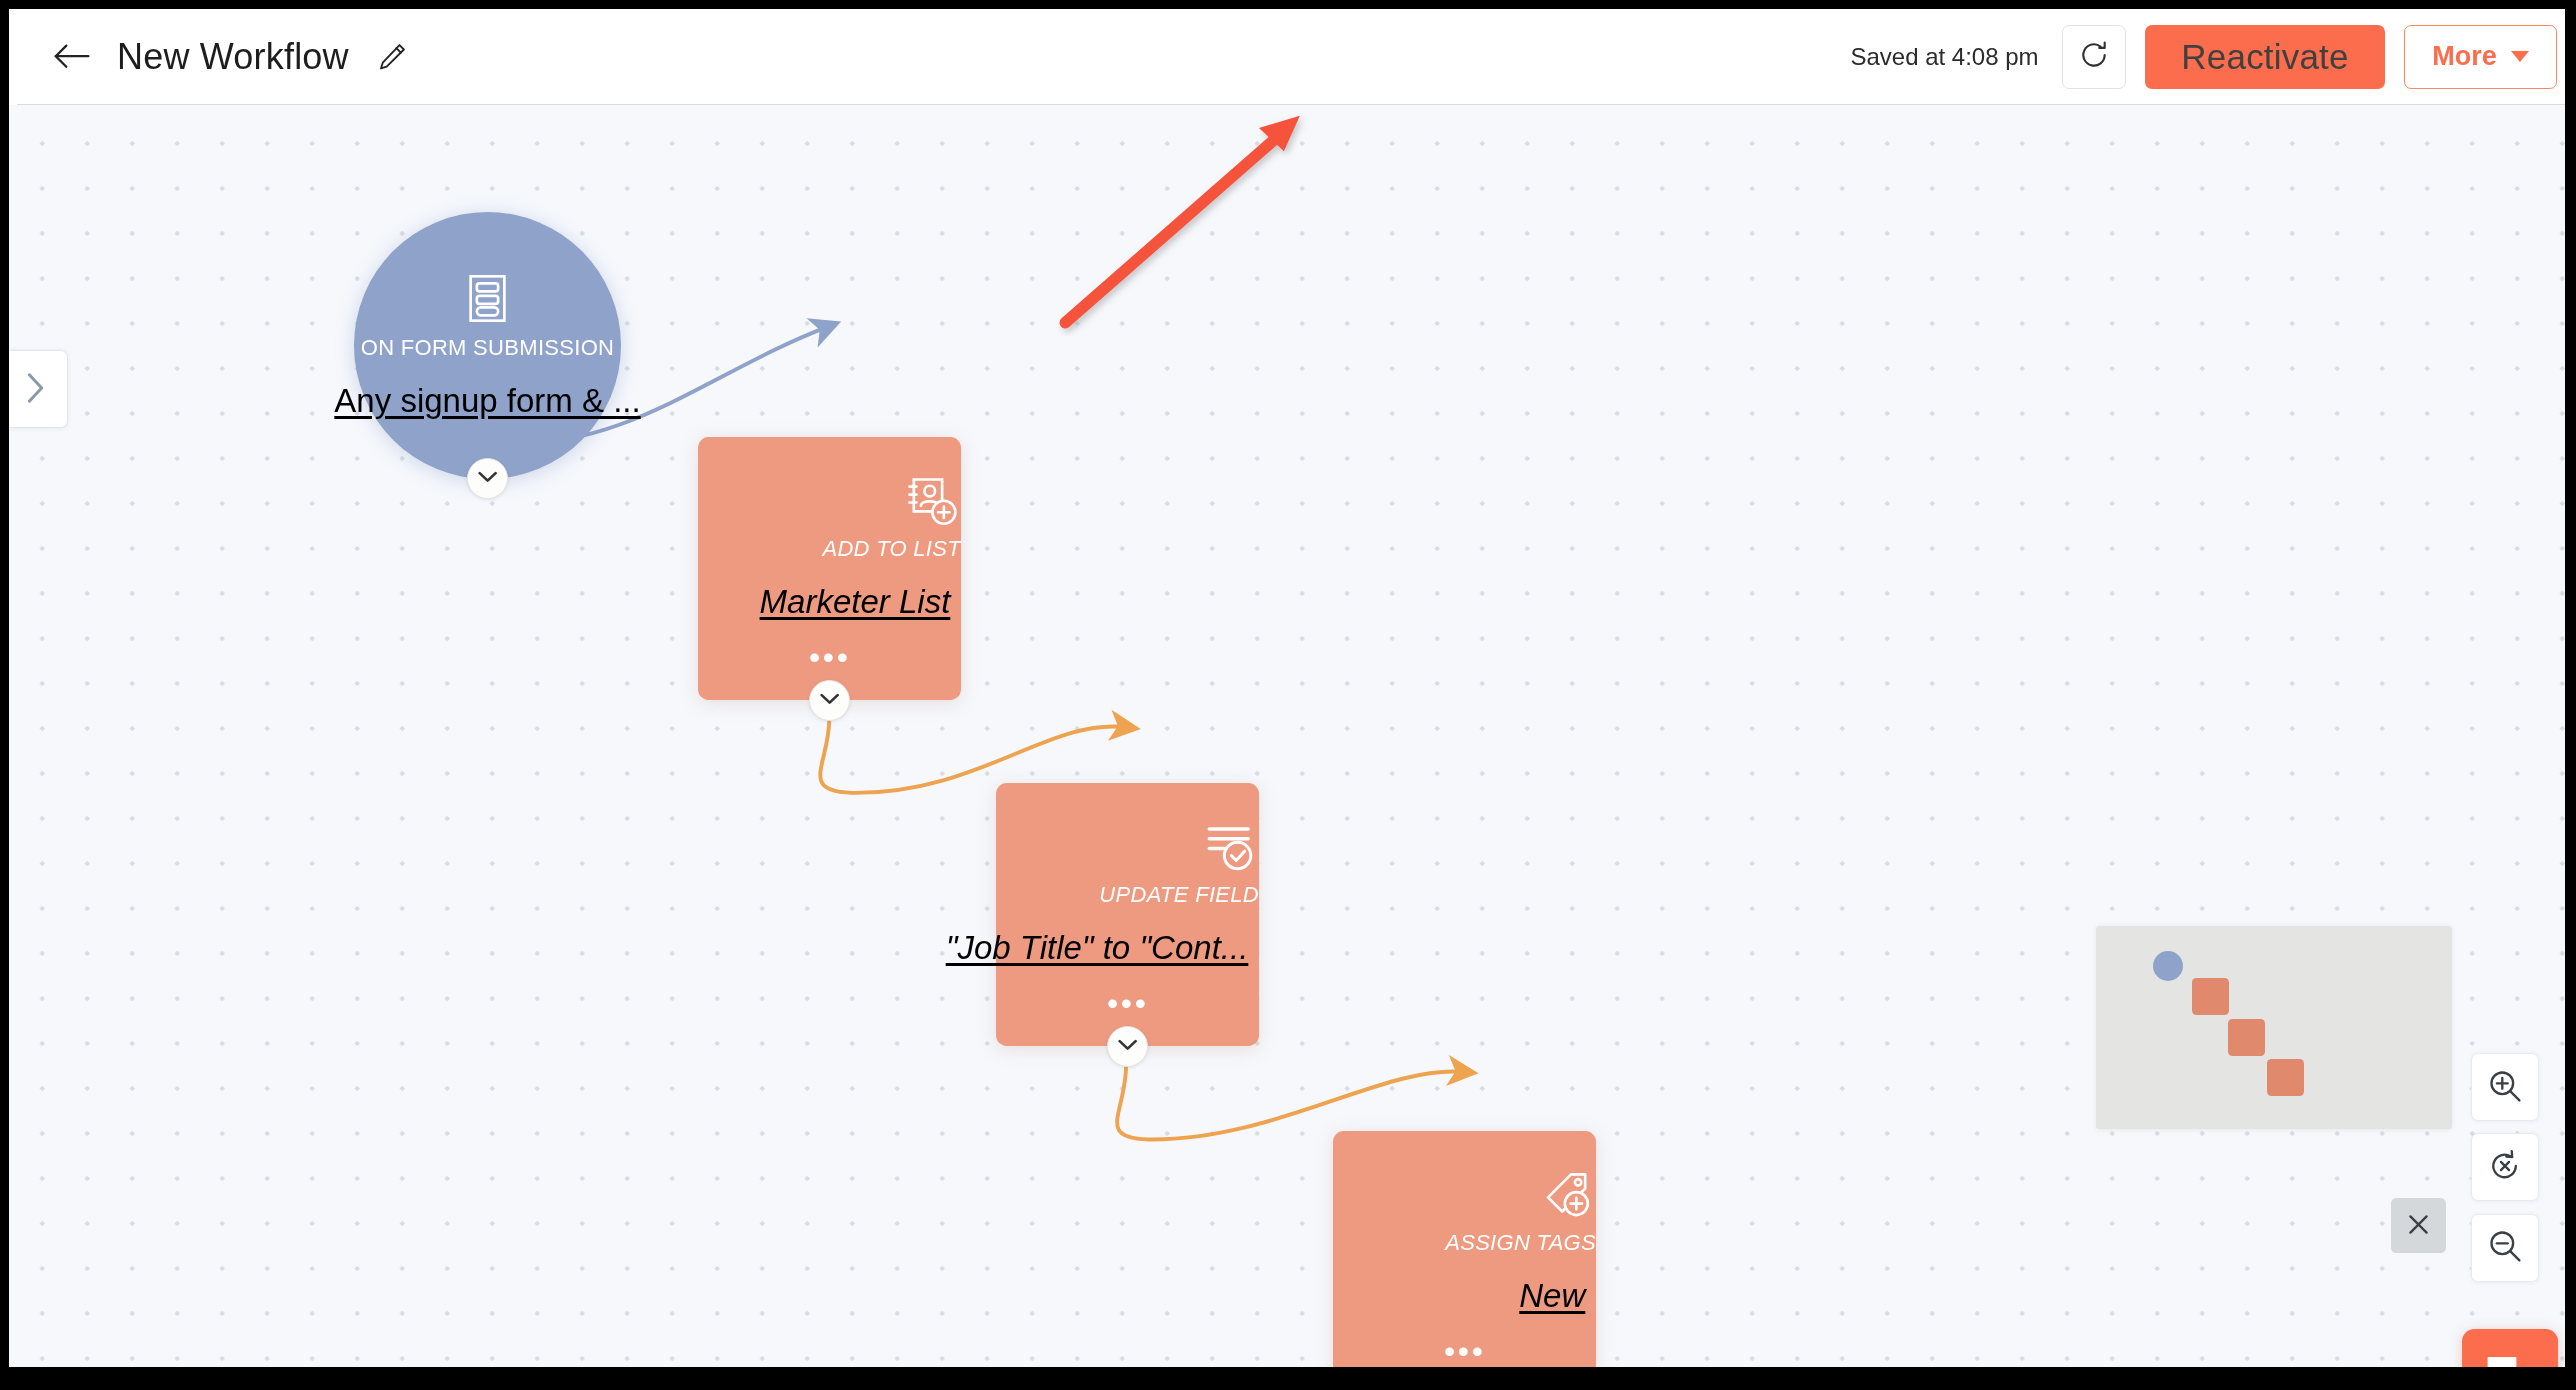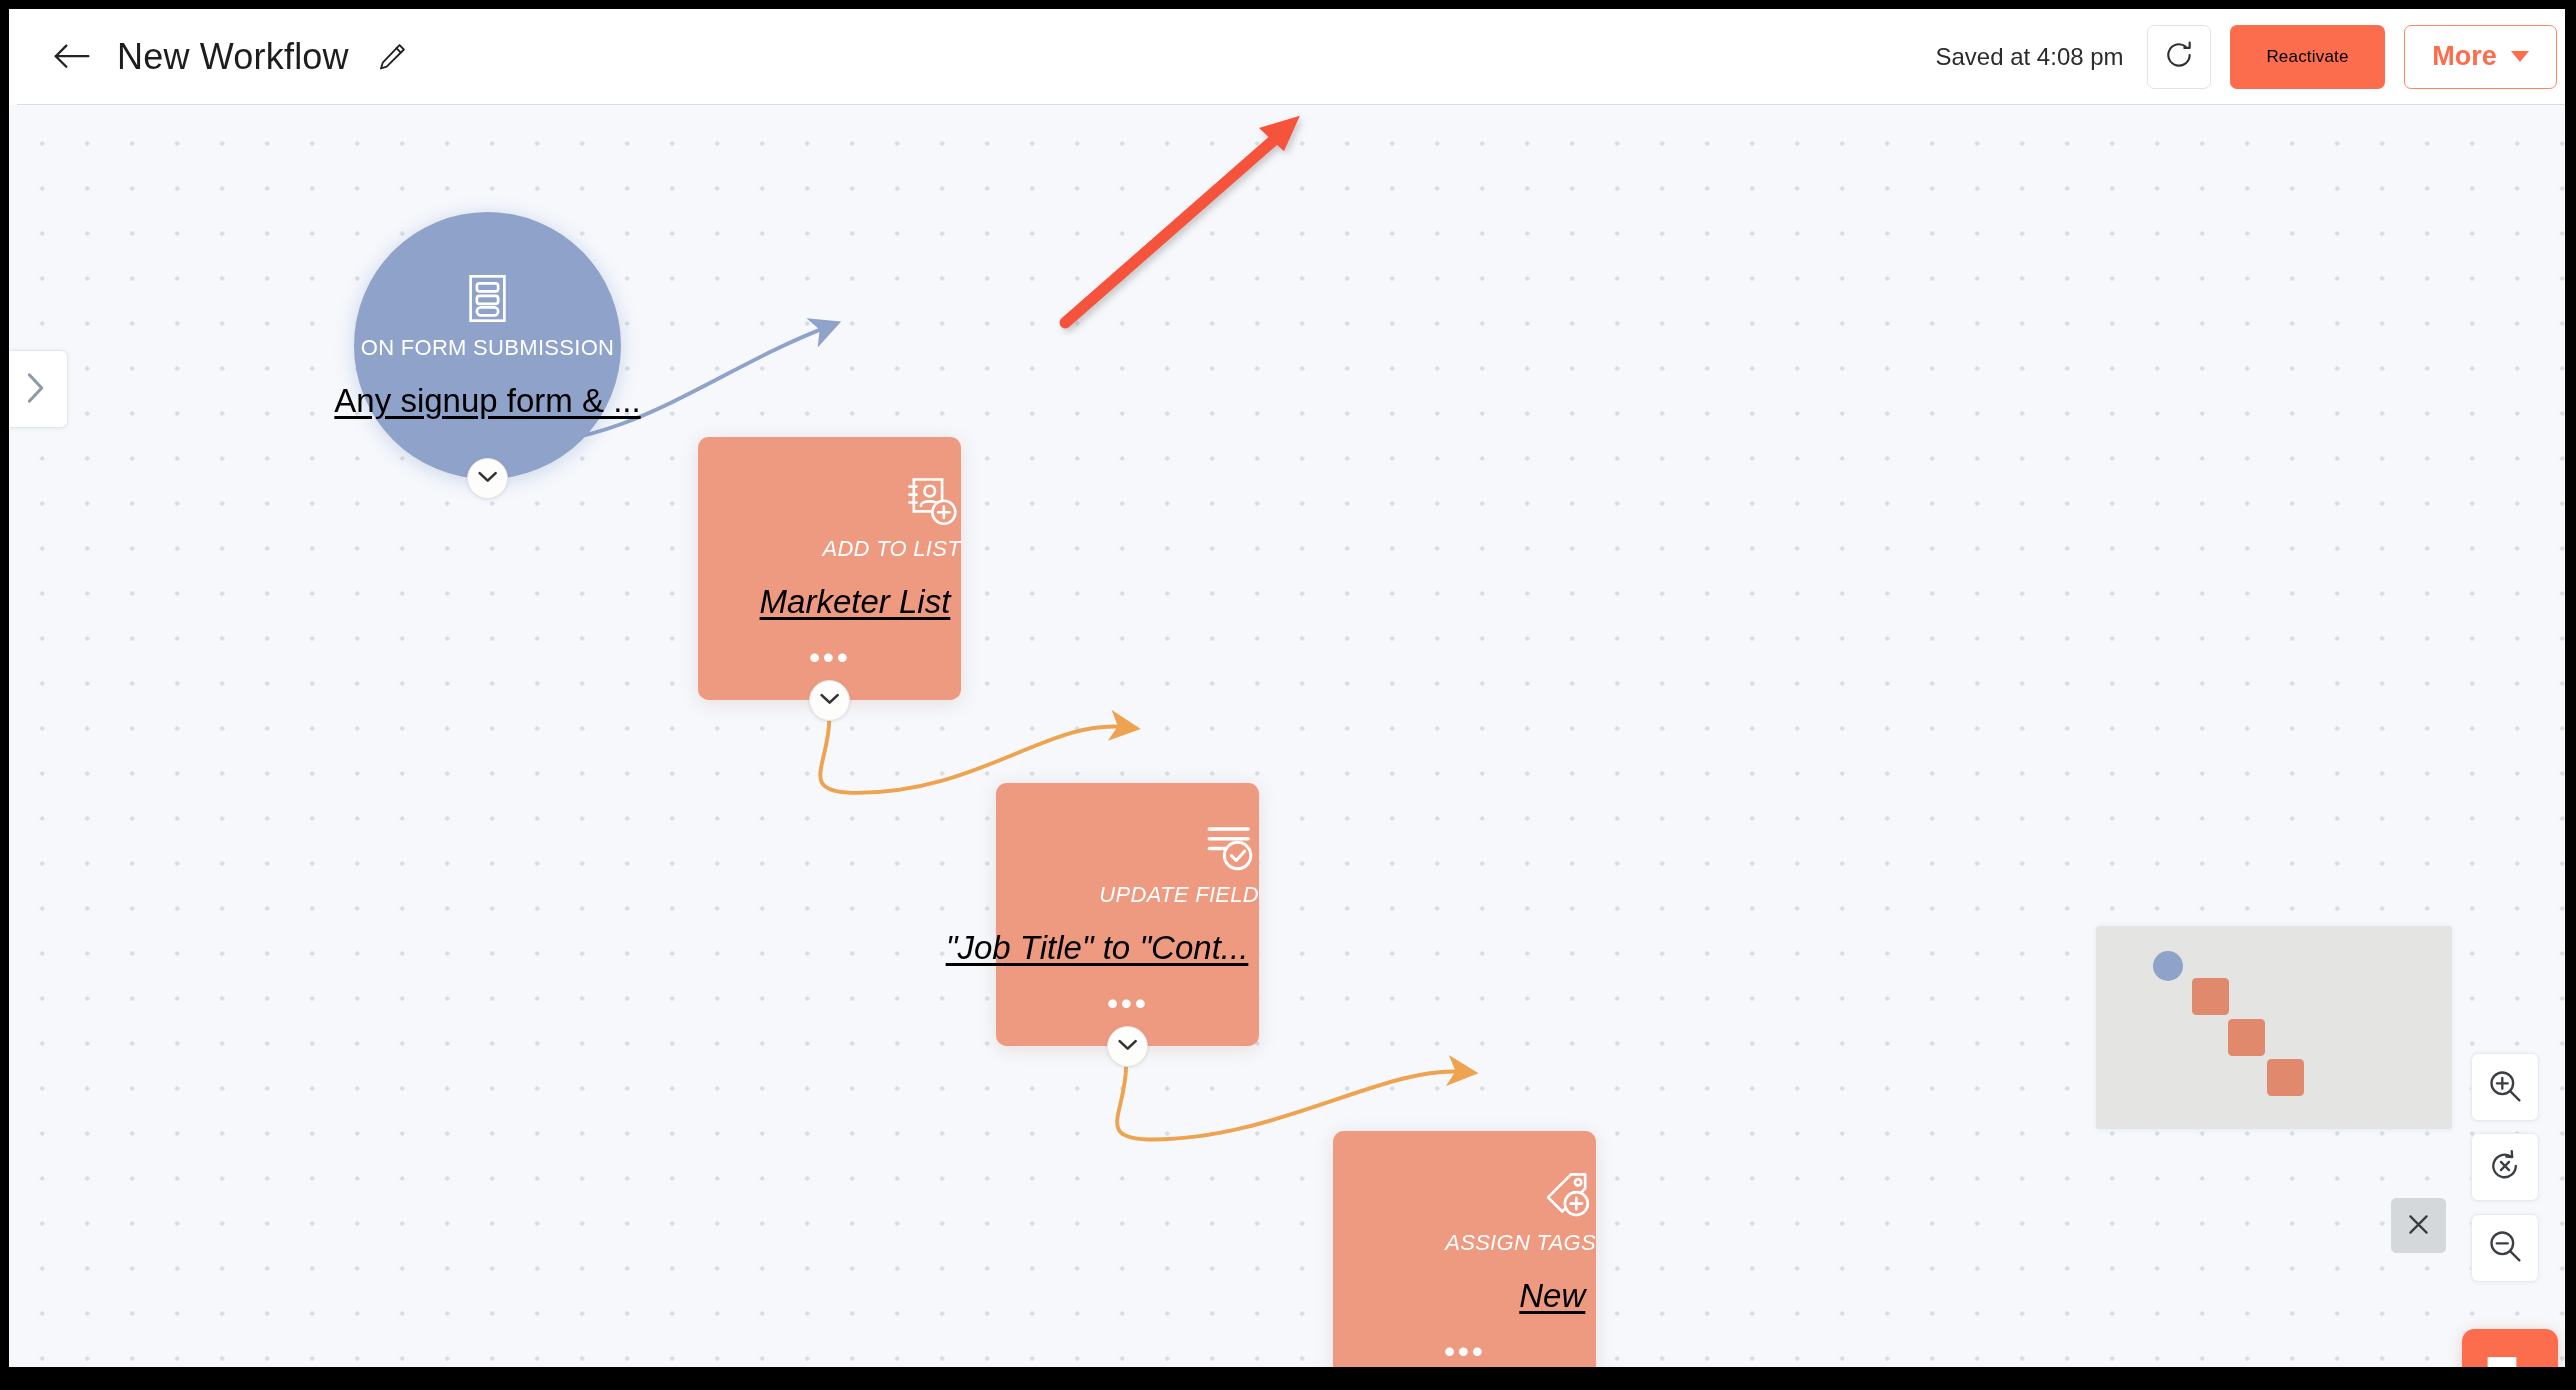--- a/index.html
+++ b/index.html
@@ -78,26 +78,26 @@
   .icon-btn {
     width: 64px; height: 64px;
     border: 0.9px solid #dfe3e8;
     border-radius: 7.1px;
     background: #fff;
     display: flex; align-items: center; justify-content: center;
     cursor: pointer;
   }
   #reactivate-btn {
     background: #fb6d4c;
-    color: #000000;
+    color: #404040;
     border: none;
     border-radius: 7.1px;
     height: 64px;
     padding: 0 36px;
-    font-size: 17px;
+    font-size: 35px;
     font-family: "Liberation Sans", sans-serif;
     cursor: pointer;
     letter-spacing: 0.2px;
     white-space: nowrap;
   }
   #more-btn {
     background: #ffffff;
     color: #fb6d4c;
     border: 1.8px solid #fb8663;
     border-radius: 7.1px;

